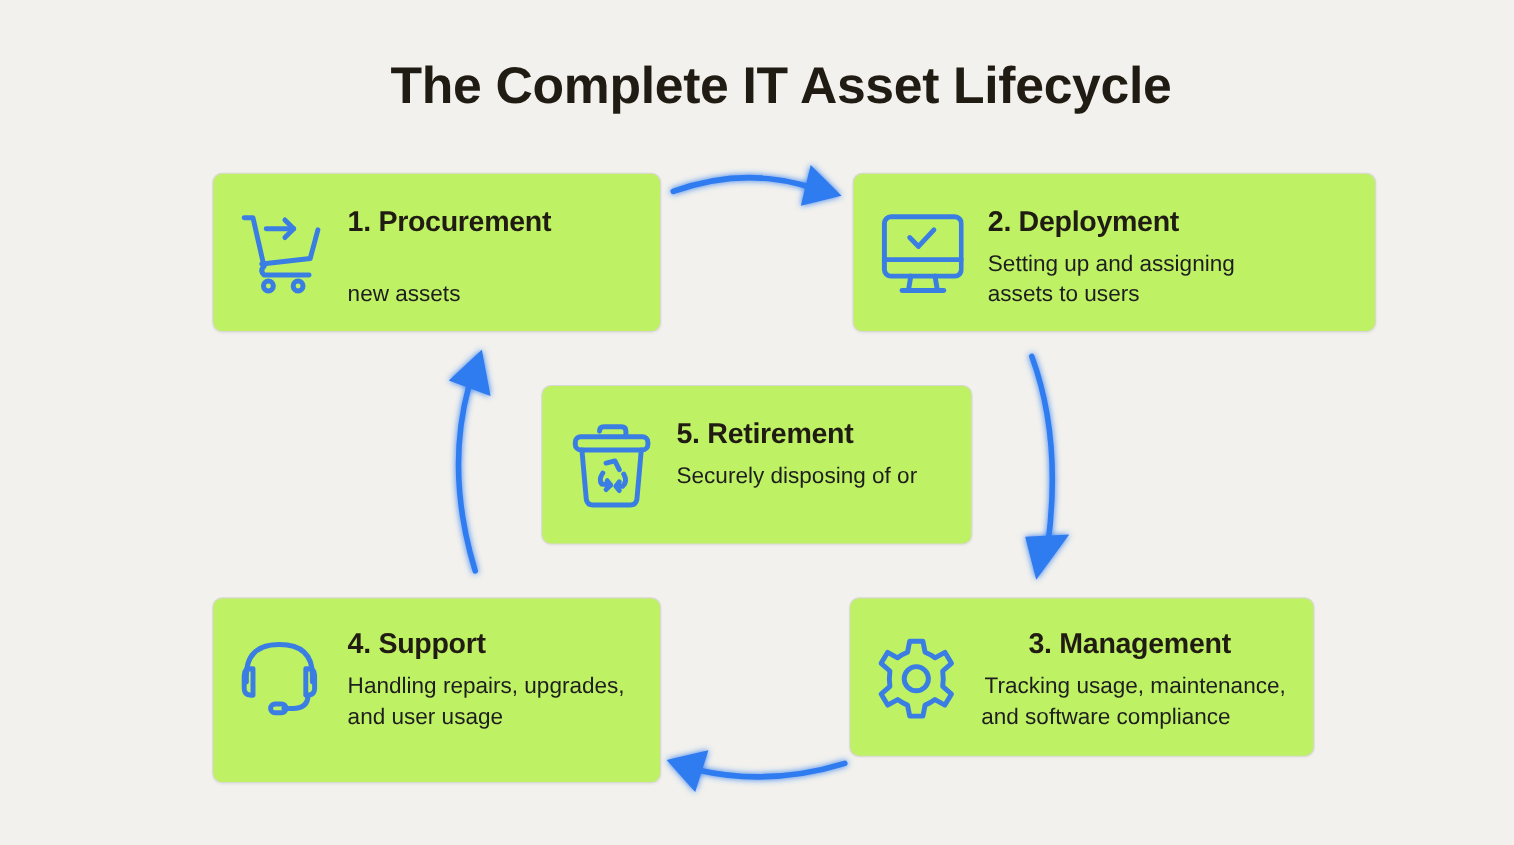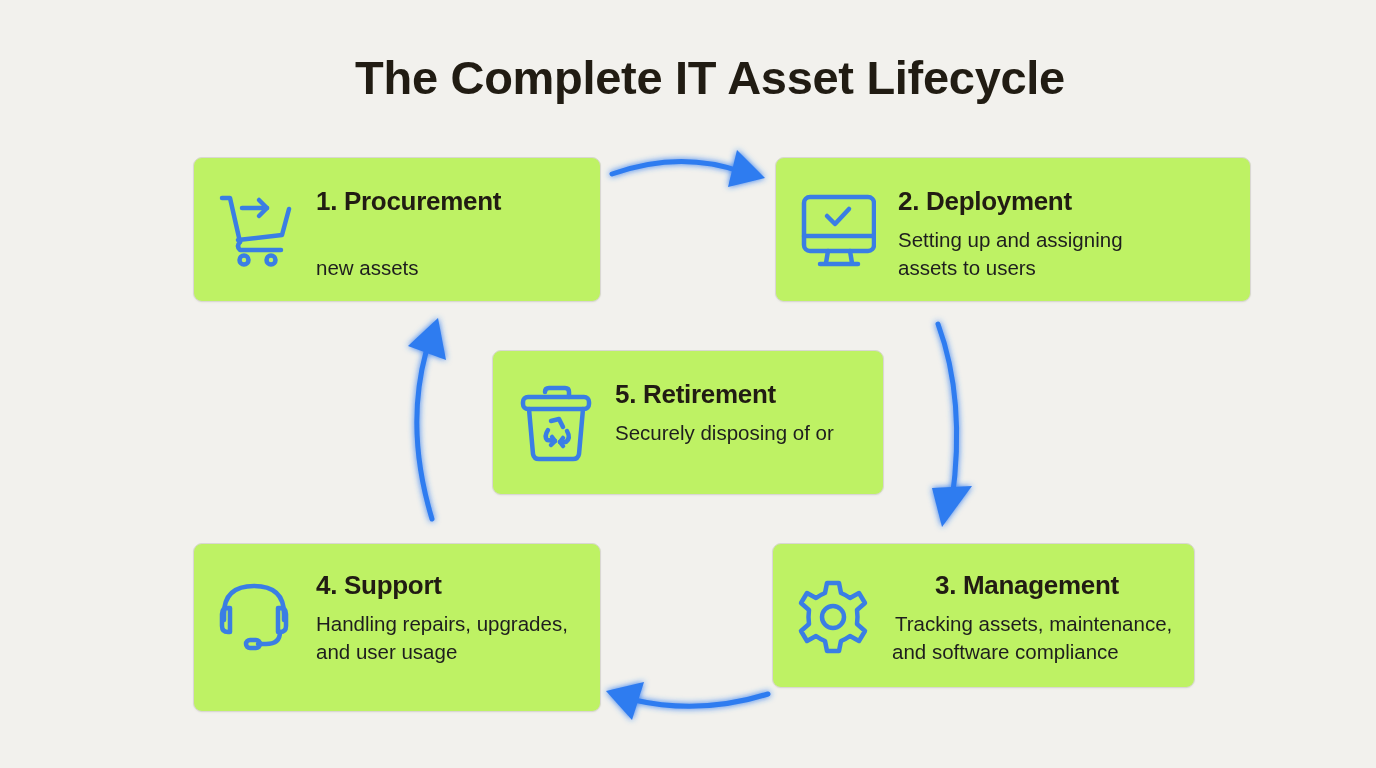--- a/index.html
+++ b/index.html
@@ -135,17 +135,17 @@
   </div>
 
   <div class="card" style="left:772px; top:543px; width:423px; height:145px;">
     <div class="icon" style="left:20px; top:33px;">
       <svg viewBox="0 0 80 80" fill="none" stroke="#3a7ee4" stroke-width="4.5" stroke-linejoin="round">
         <path d="M34 6 H46 L48 16 Q53 18 57 21 L66 16 L72 26 L64 33 Q65 40 64 47 L72 54 L66 64 L57 59 Q53 62 48 64 L46 74 H34 L32 64 Q27 62 23 59 L14 64 L8 54 L16 47 Q15 40 16 33 L8 26 L14 16 L23 21 Q27 18 32 16 Z"></path>
         <circle cx="40" cy="40" r="11"></circle>
       </svg>
     </div>
     <div class="heading" style="left:122px; top:26px;margin-left:40px;">3. Management</div>
-    <div class="desc" style="left:122px; top:66px;">Tracking assets, maintenance,</div>
+    <div class="desc" style="left:122px; top:66px;">Tracking usage, maintenance,</div>
     <div class="desc" style="left:119px; top:94px;">and software compliance</div>
   </div>
 
 </div>
 
 </body></html>

